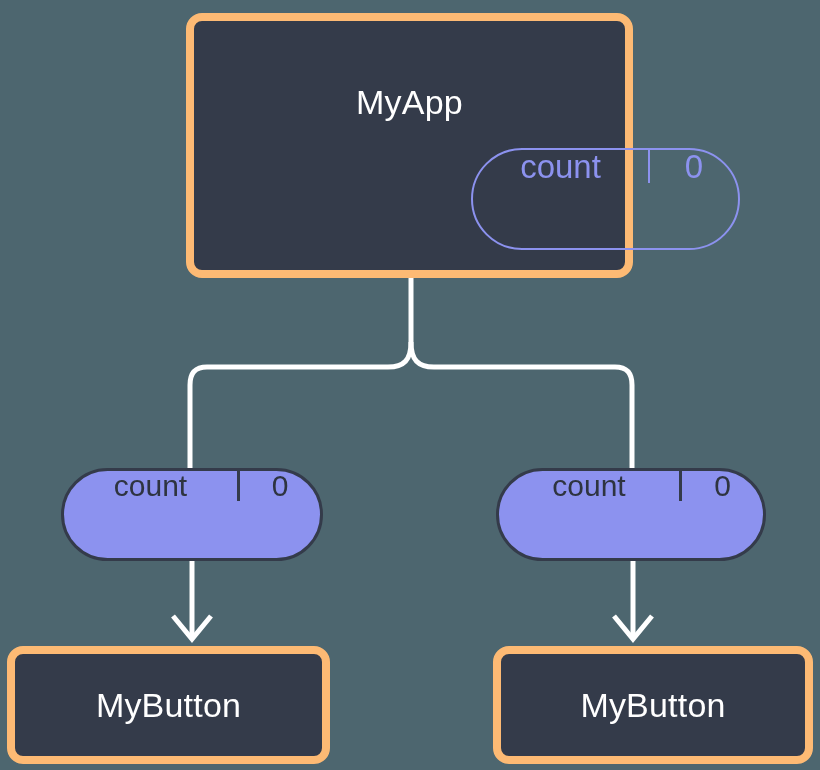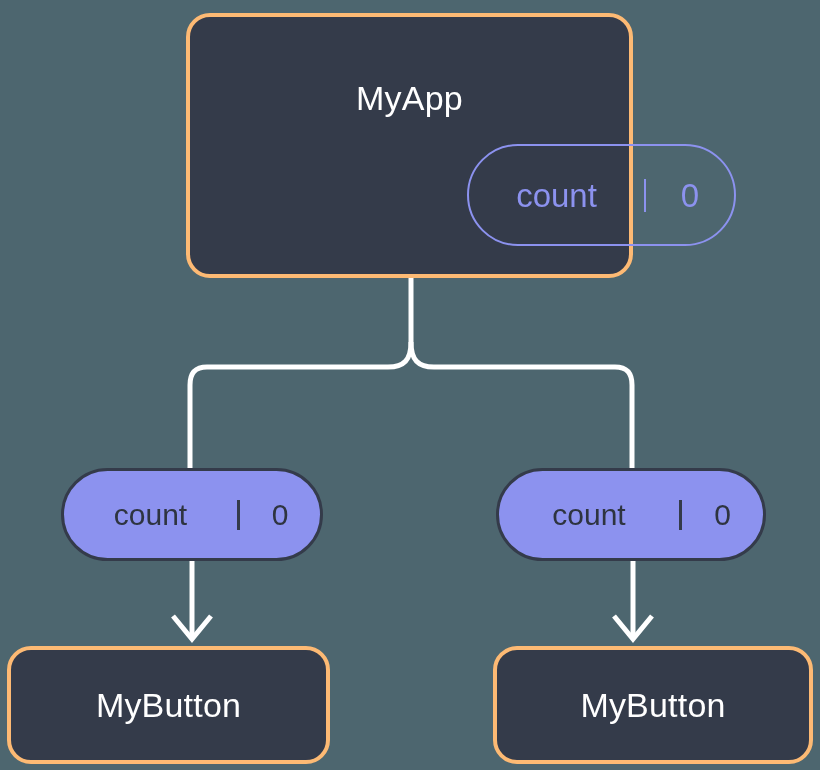--- a/index.html
+++ b/index.html
@@ -24,22 +24,22 @@
     width: 820px;
     height: 770px;
     pointer-events: none;
   }
 
   
   .node-box {
     position: absolute;
     box-sizing: border-box;
     background: #343b4a;
-    border: 4px solid #fdba74;
-    border-radius: 24px;
+    border: 8px solid #fdba74;
+    border-radius: 16px;
     display: flex;
     align-items: center;
     justify-content: center;
   }
   .node-title {
     color: #ffffff;
     font-size: 34px;
     font-weight: 400;
     letter-spacing: 0.2px;
     line-height: 1;
@@ -71,21 +71,21 @@
     top: 646px;
     width: 320px;
     height: 118px;
   }
 
   
   .pill {
     position: absolute;
     box-sizing: border-box;
     display: flex;
-    align-items: center;
+    align-items: flex-start;
     border-radius: 999px;
     overflow: hidden;
   }
   .pill .pill-key,
   .pill .pill-val {
     display: flex;
     align-items: center;
     justify-content: center;
     line-height: 1;
     white-space: nowrap;

